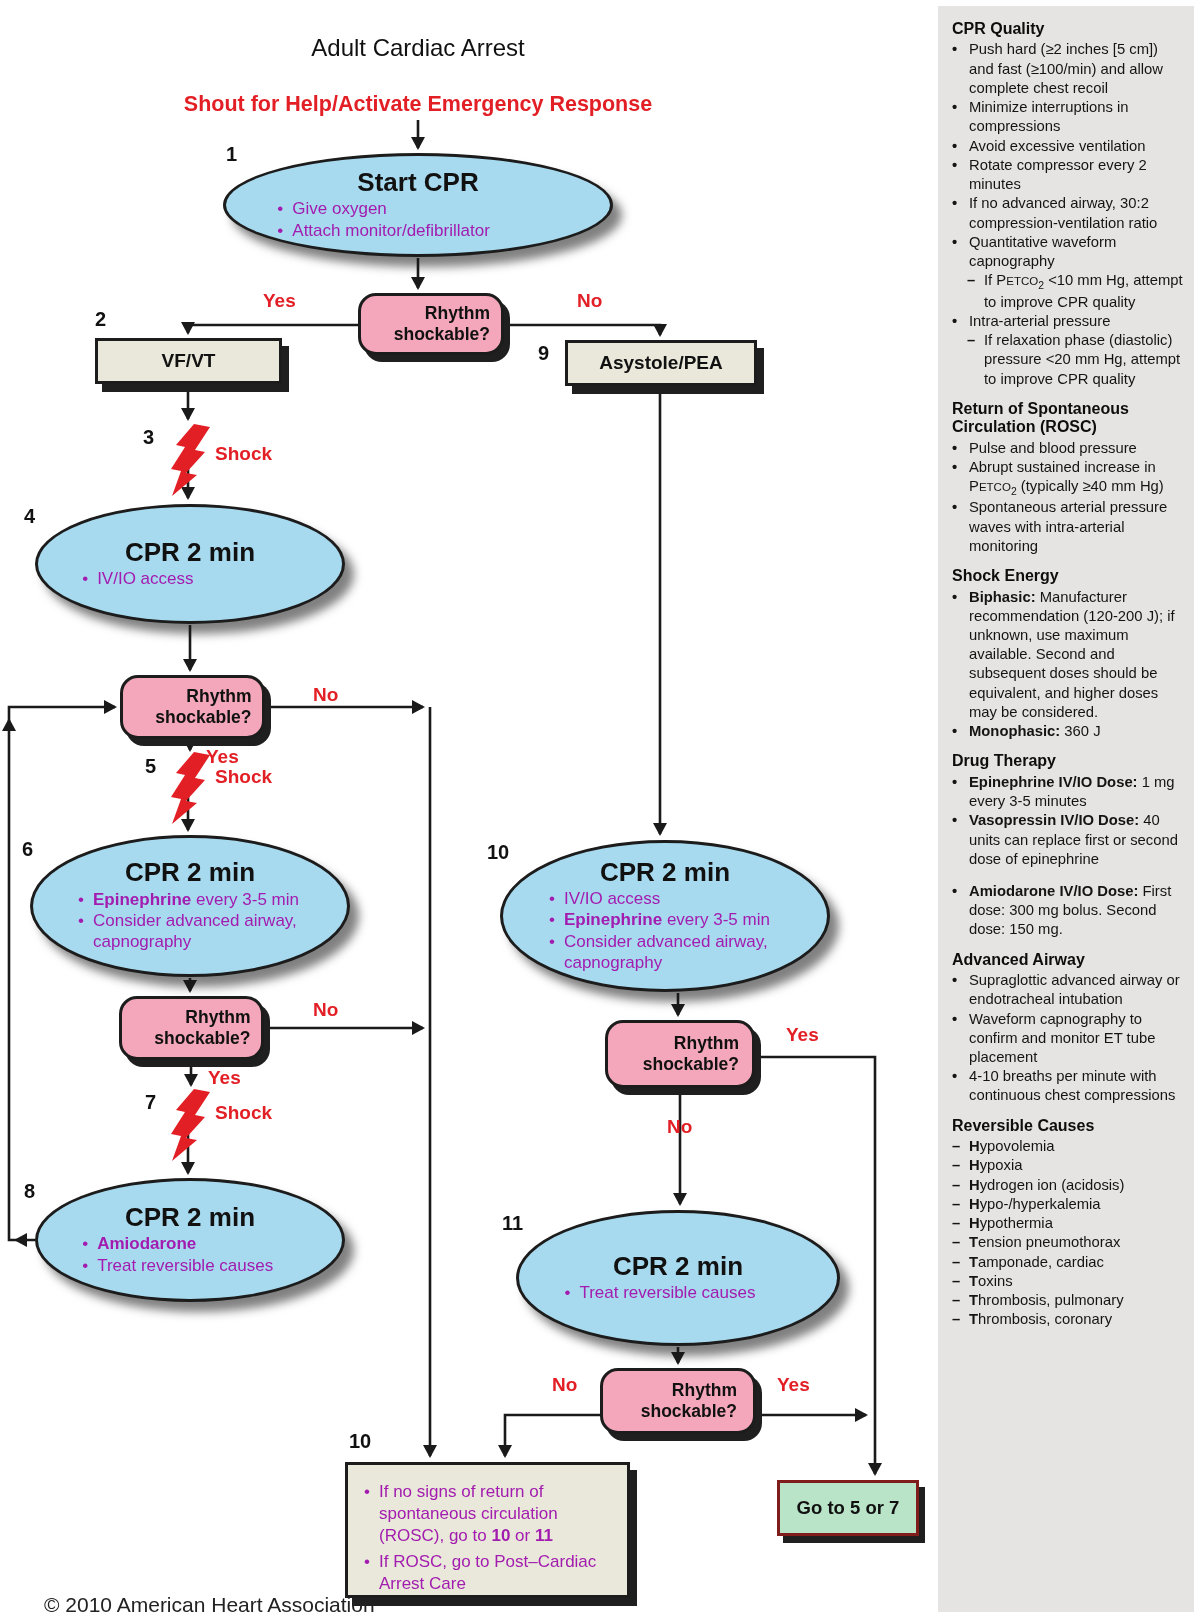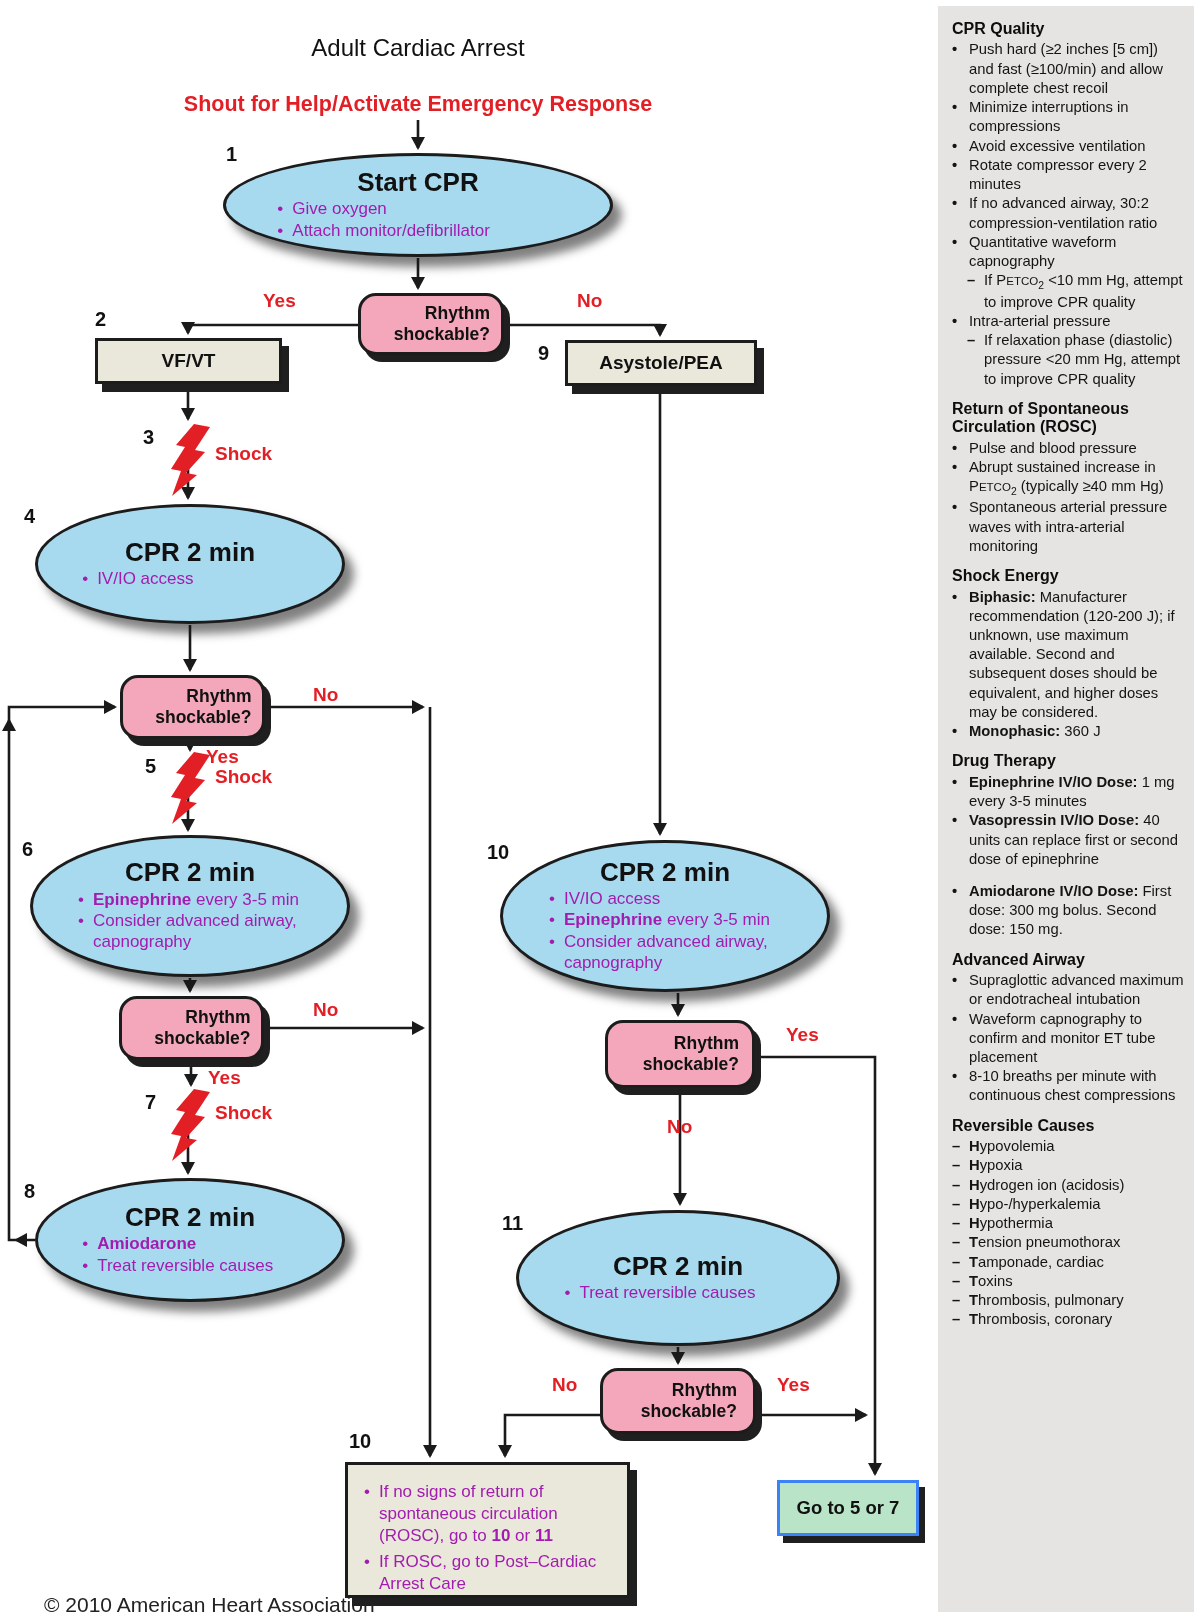--- a/index.html
+++ b/index.html
@@ -30,21 +30,21 @@
     text-align:right;font-size:17.5px;font-weight:bold;line-height:1.18;color:#111}
   .decision span{display:block;width:118px}
 
   .rectbox{position:absolute;background:var(--beige);border:3px solid #1c1c1c;
     box-shadow:7px 8px 0 #1f1f1f;display:flex;align-items:center;justify-content:center;
     font-size:19px;font-weight:bold;color:#111}
   .bigbox{position:absolute;background:var(--beige);border:3px solid #1c1c1c;
     box-shadow:7px 8px 0 #1f1f1f;padding:16px 12px 8px 14px}
   .bigbox .blist{width:100%;text-align:left}
   .bigbox .blist li{font-size:17px;line-height:1.3;margin-bottom:4px}
-  .gotobox{position:absolute;background:var(--green);border:3px solid #3b82f6;
+  .gotobox{position:absolute;background:var(--green);border:3px solid #7f1d1d;
     box-shadow:6px 7px 0 #1f1f1f;display:flex;align-items:center;justify-content:center;
     font-size:18.5px;font-weight:bold;color:#111}
 
   .num{position:absolute;font-size:20px;font-weight:bold;color:#111}
   .redlab{position:absolute;font-size:19px;font-weight:bold;color:var(--red)}
 
   
   #node1{left:223px;top:153px;width:390px;height:104px}
   #dec1{left:358px;top:293px;width:146px;height:62px}
   #box2{left:95px;top:338px;width:187px;height:46px}
@@ -326,29 +326,29 @@
         </div>
         <div class="it gap">
           <span class="mk">•</span>
           <span class="tx"><b>Amiodarone IV/IO Dose:</b> First dose: 300 mg bolus. Second dose: 150 mg.</span>
         </div>
       </div>
       <div class="sec">
         <h3>Advanced Airway</h3>
         <div class="it">
           <span class="mk">•</span>
-          <span class="tx">Supraglottic advanced maximum or endotracheal intubation</span>
+          <span class="tx">Supraglottic advanced airway or endotracheal intubation</span>
         </div>
         <div class="it">
           <span class="mk">•</span>
           <span class="tx">Waveform capnography to confirm and monitor ET tube placement</span>
         </div>
         <div class="it">
           <span class="mk">•</span>
-          <span class="tx">8-10 breaths per minute with continuous chest compressions</span>
+          <span class="tx">4-10 breaths per minute with continuous chest compressions</span>
         </div>
       </div>
       <div class="sec">
         <h3>Reversible Causes</h3>
         <div class="it">
           <span class="mk">–</span>
           <span class="tx"><b>H</b>ypovolemia</span>
         </div>
         <div class="it">
           <span class="mk">–</span>

